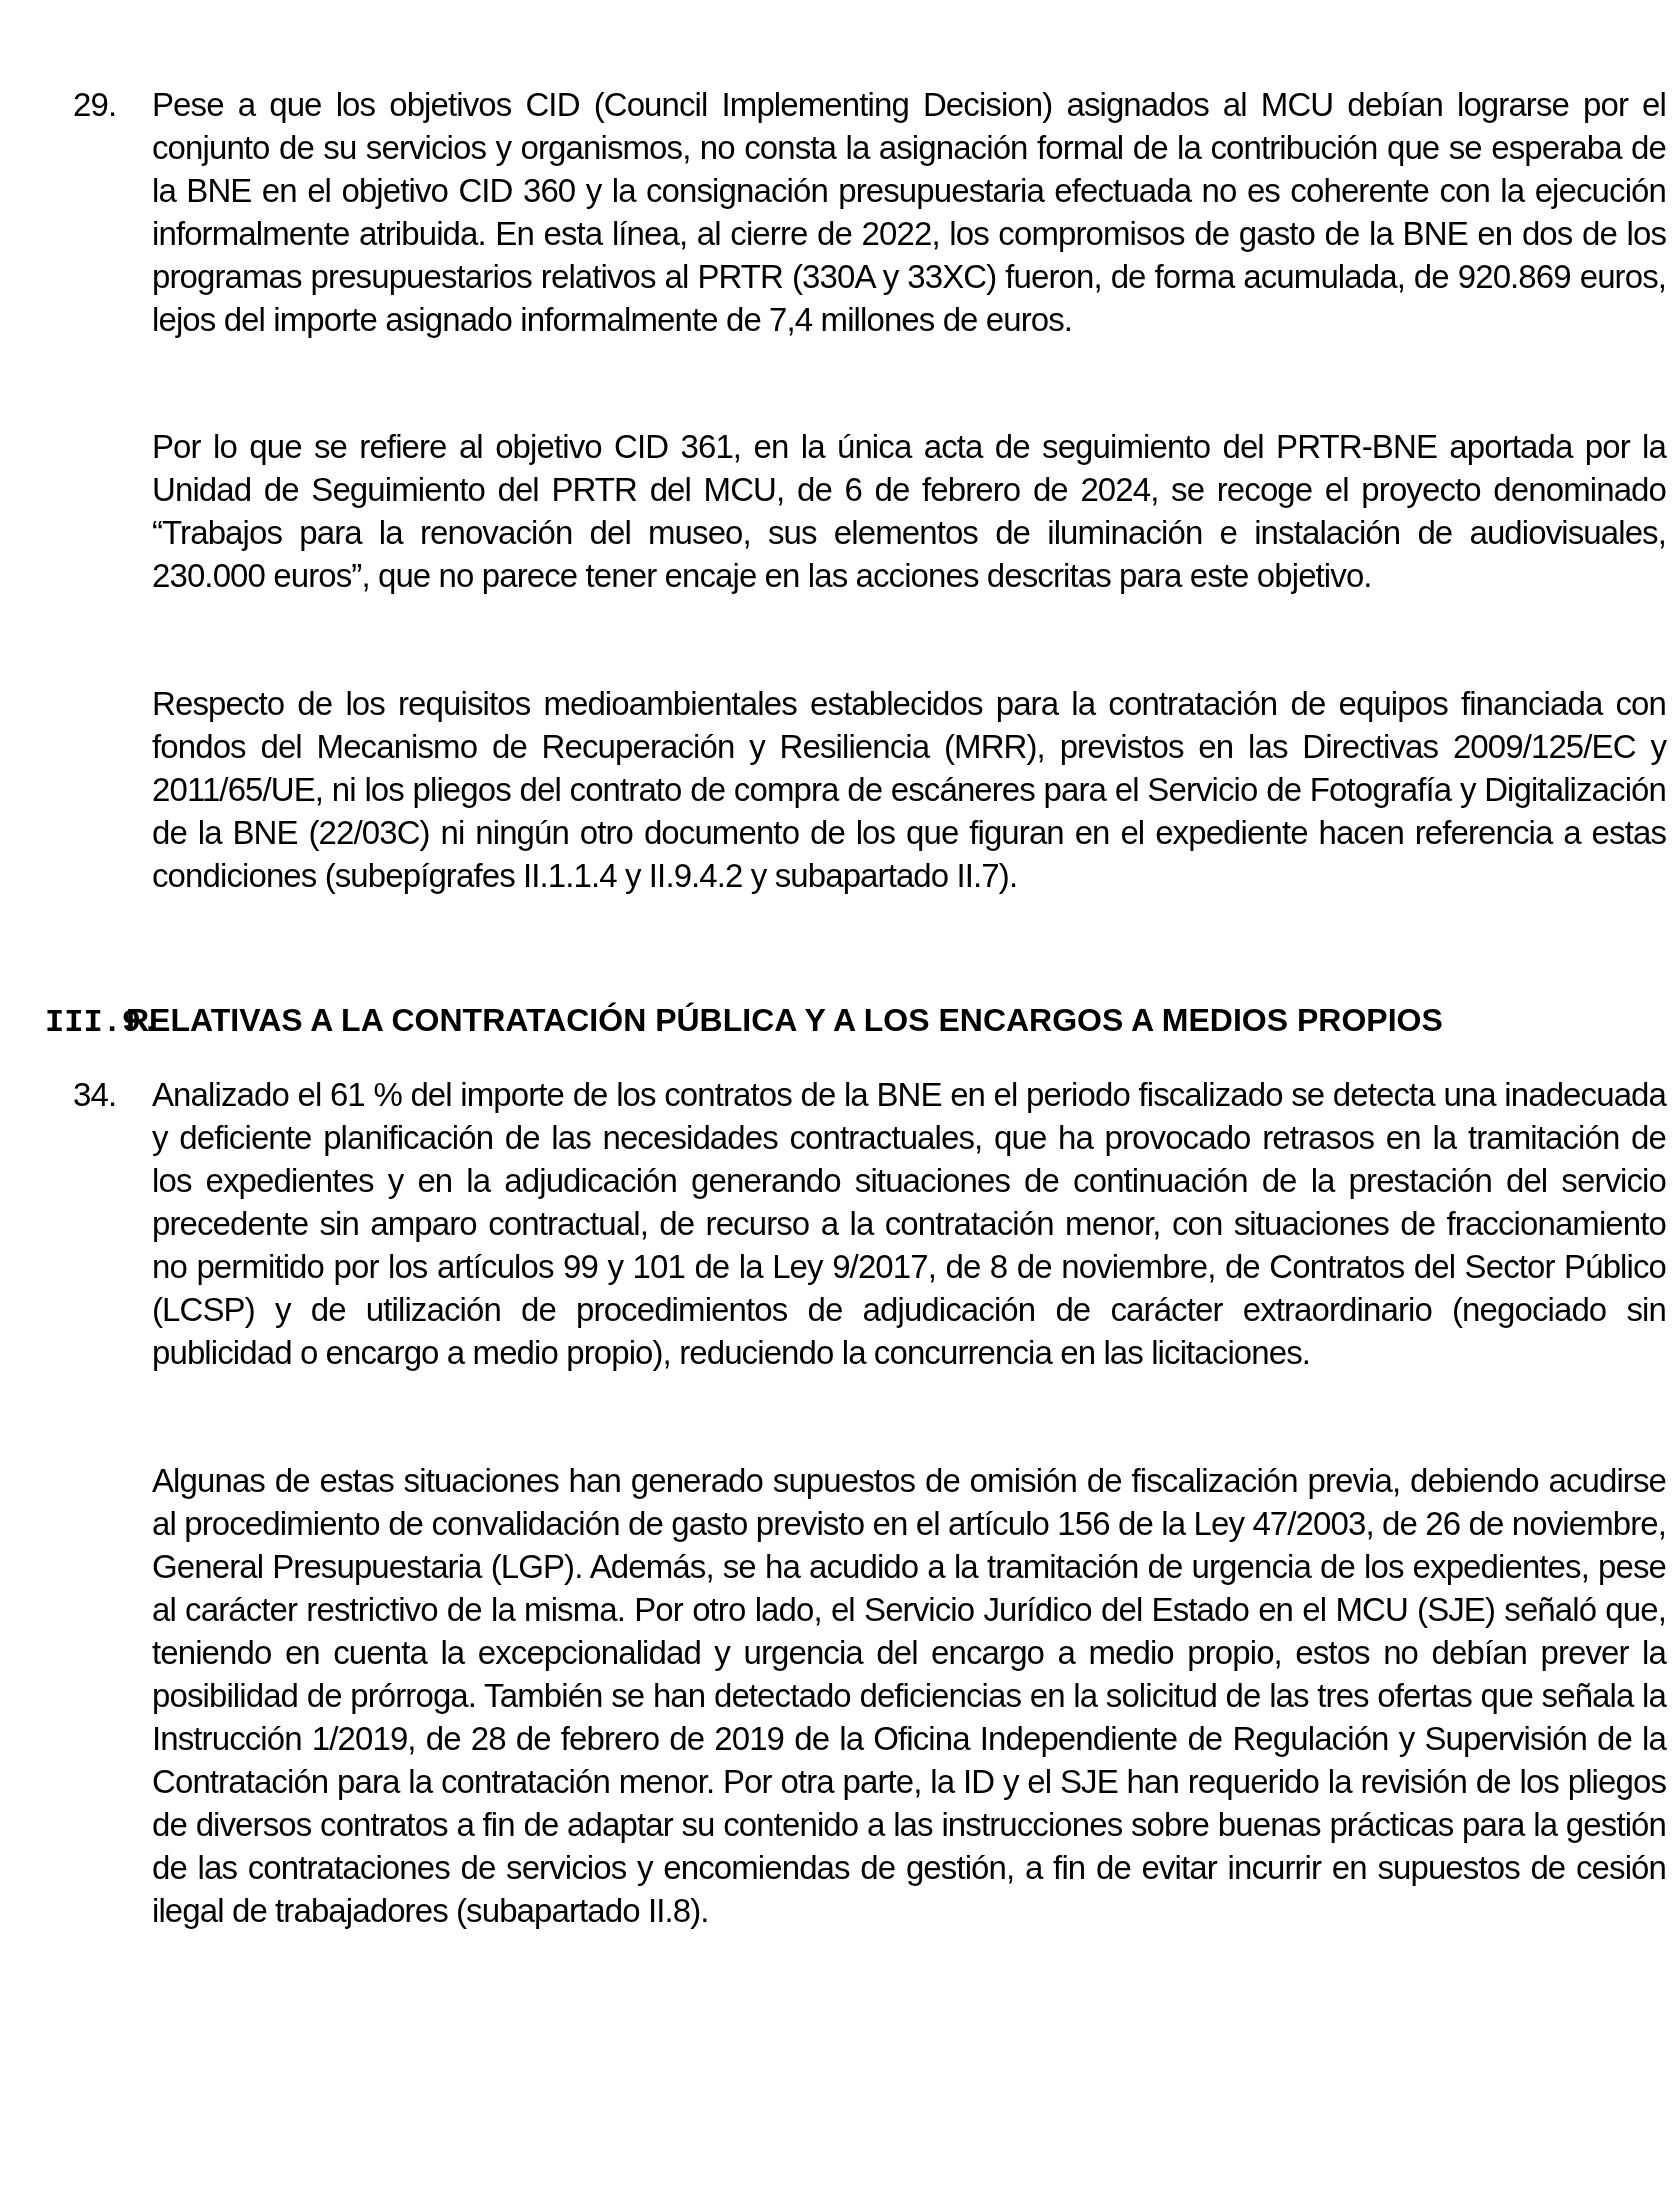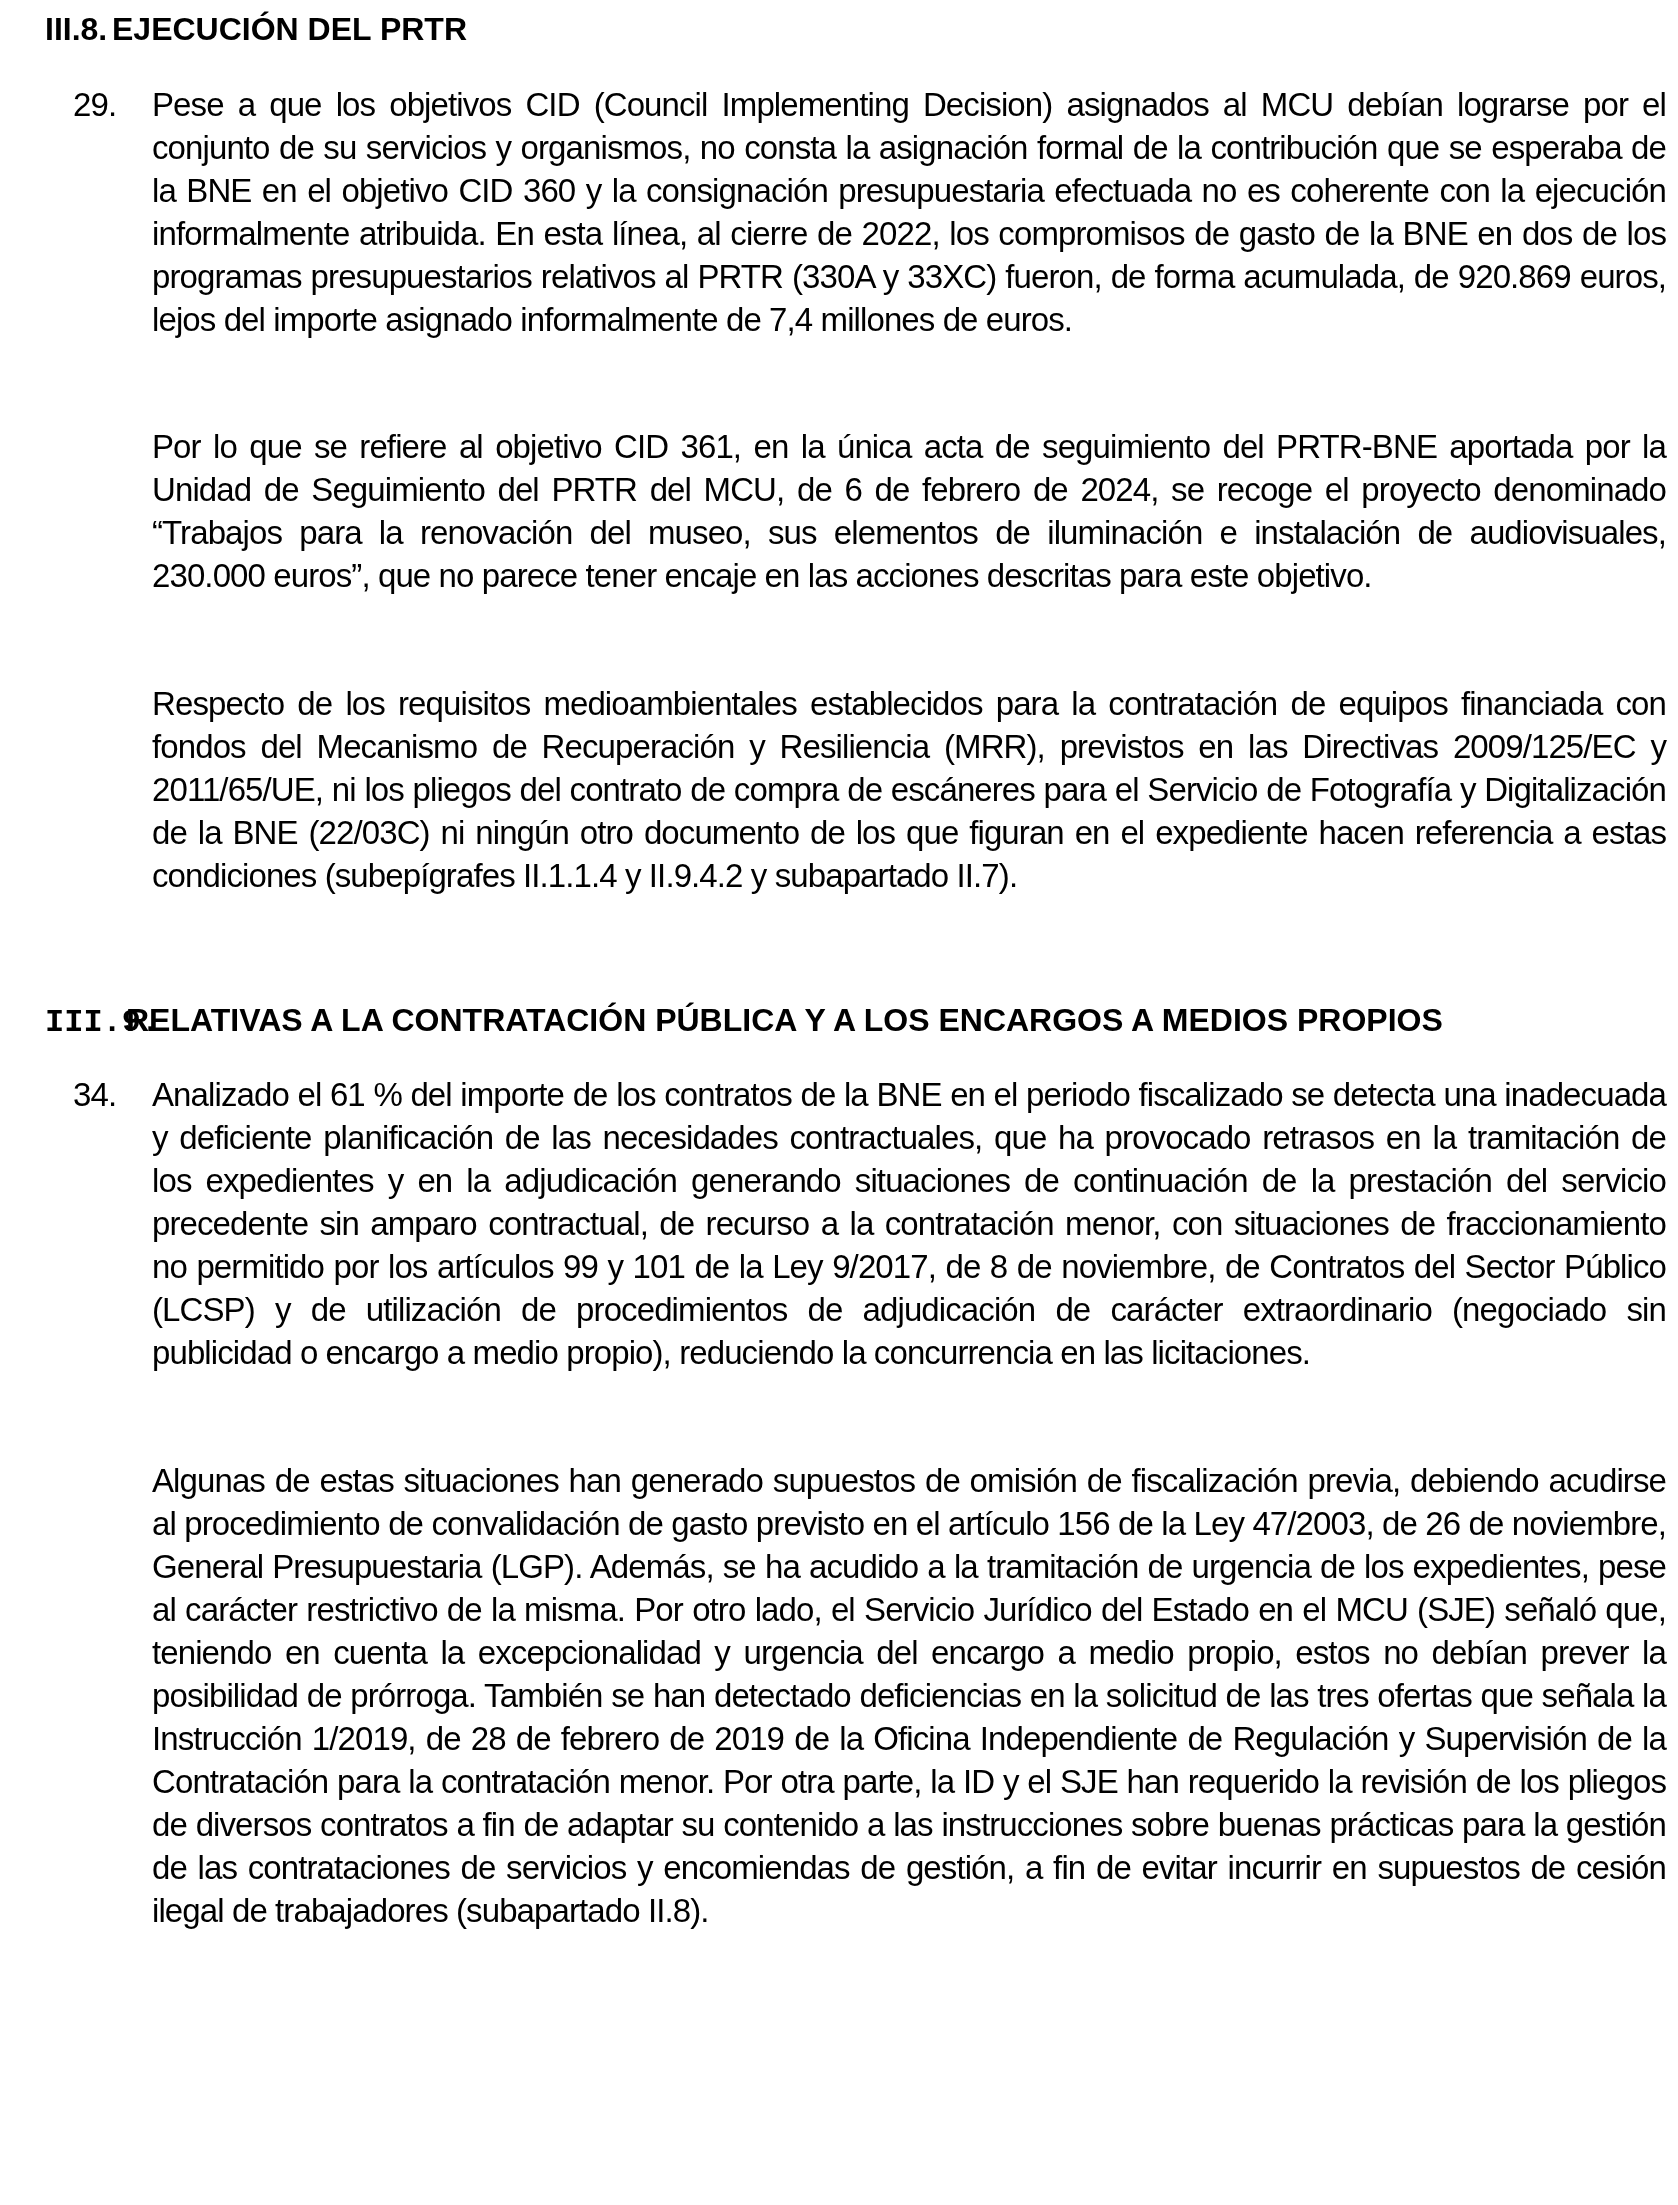--- a/index.html
+++ b/index.html
@@ -58,23 +58,20 @@
       line-height: 43px;
       left: 73px;
       letter-spacing: -0.8px;
     }
   </style>
 </head>
 <body>
 
 <div class="page">
 
-  <div class="heading h1" style="top: 8px;">
-    <span class="num">III.8.</span><span>EJECUCIÓN DEL PRTR</span>
-  </div>
 
   <span class="para-num" style="top: 83px;">29.</span>
   <p class="para" style="top: 83px; margin: 0;">Pese a que los objetivos CID (Council Implementing Decision) asignados al MCU debían lograrse por el conjunto de su servicios y organismos, no consta la asignación formal de la contribución que se esperaba de la BNE en el objetivo CID 360 y la consignación presupuestaria efectuada no es coherente con la ejecución informalmente atribuida. En esta línea, al cierre de 2022, los compromisos de gasto de la BNE en dos de los programas presupuestarios relativos al PRTR (330A y 33XC) fueron, de forma acumulada, de 920.869 euros, lejos del importe asignado informalmente de 7,4 millones de euros.</p>
   <p class="para" style="top: 425px; margin: 0;">Por lo que se refiere al objetivo CID 361, en la única acta de seguimiento del PRTR-BNE aportada por la Unidad de Seguimiento del PRTR del MCU, de 6 de febrero de 2024, se recoge el proyecto denominado “Trabajos para la renovación del museo, sus elementos de iluminación e instalación de audiovisuales, 230.000 euros”, que no parece tener encaje en las acciones descritas para este objetivo.</p>
   <p class="para" style="top: 682px; margin: 0;">Respecto de los requisitos medioambientales establecidos para la contratación de equipos financiada con fondos del Mecanismo de Recuperación y Resiliencia (MRR), previstos en las Directivas 2009/125/EC y 2011/65/UE, ni los pliegos del contrato de compra de escáneres para el Servicio de Fotografía y Digitalización de la BNE (22/03C) ni ningún otro documento de los que figuran en el expediente hacen referencia a estas condiciones (subepígrafes II.1.1.4 y II.9.4.2 y subapartado II.7).</p>
 
   <div class="heading h2" style="top: 999px;">
     <span class="num">III.9.</span><span>RELATIVAS A LA CONTRATACIÓN PÚBLICA Y A LOS ENCARGOS A MEDIOS PROPIOS</span>
   </div>
 

